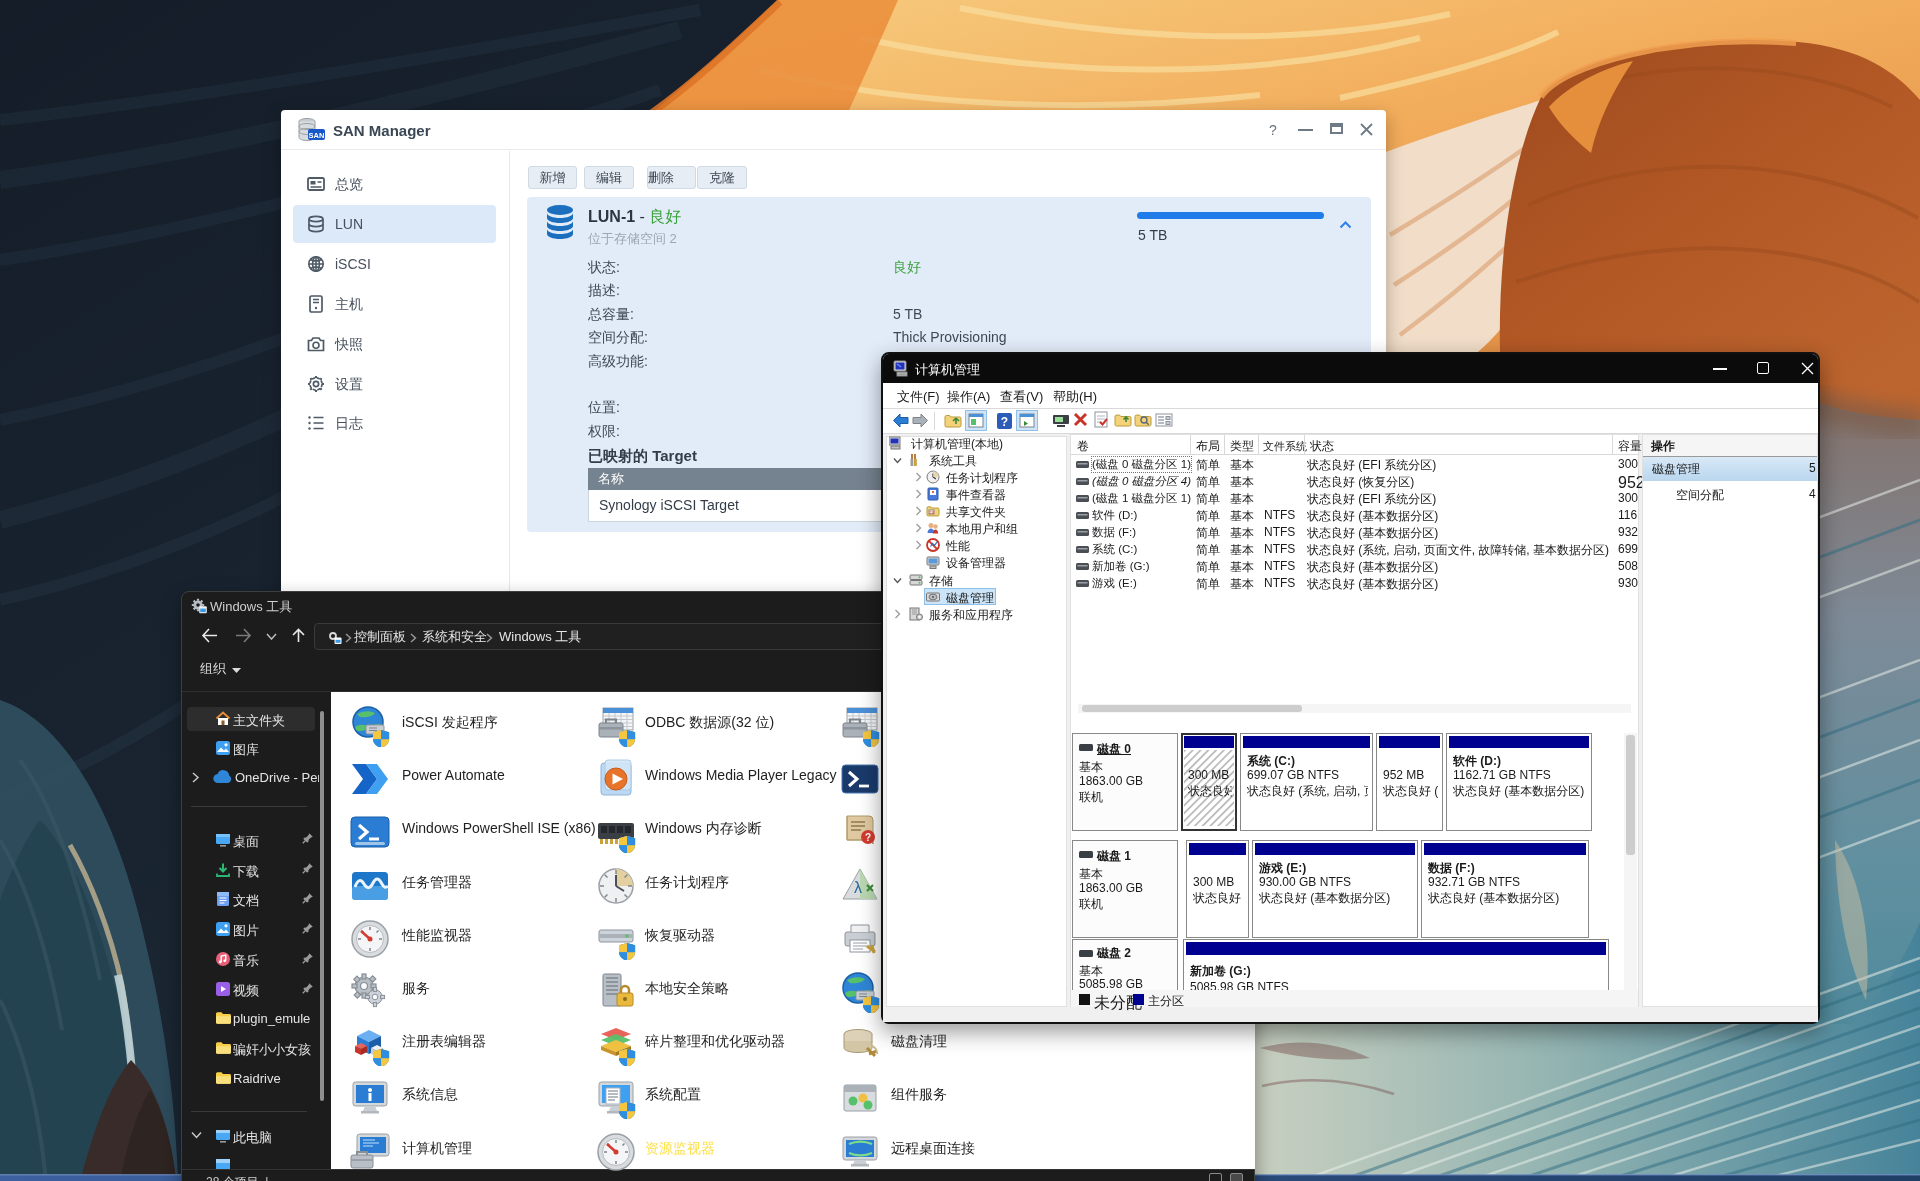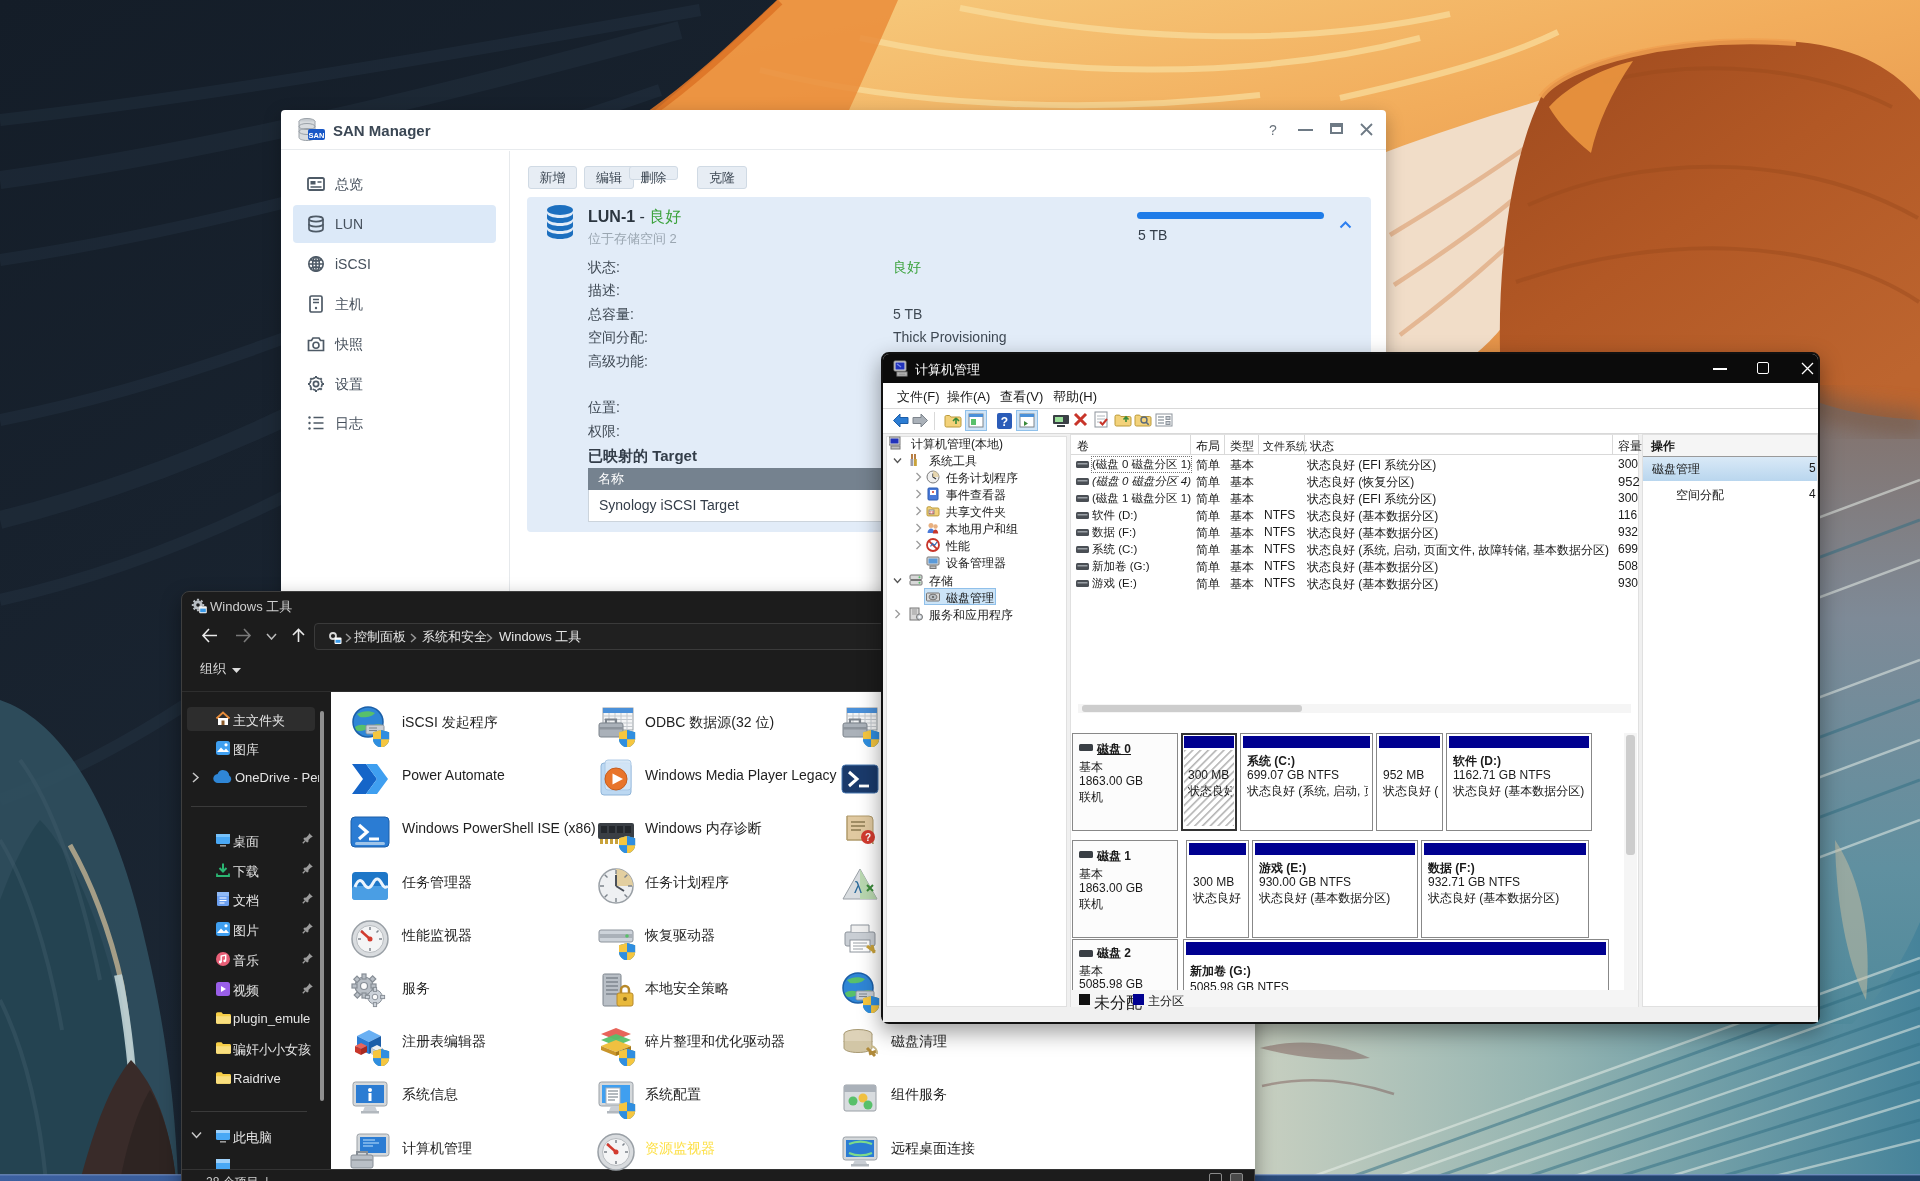--- a/index.html
+++ b/index.html
@@ -220,21 +220,21 @@
           <circle cx="2.5" cy="13.5" r="1.2" stroke="none"></circle>
           <path d="M6.5 2.5 h10 M6.5 8 h10 M6.5 13.5 h10" fill="none" stroke-width="1.6"></path>
         </g>
       </svg>
   <div class="abs" style="left:54px;top:264px;color:#46505c">日志</div>
  </div>
 
  <div class="abs" style="left:230px;top:41px;width:875px;height:659px;background:#fff">
   <div class="abs" style="left:17px;top:15px;width:49px;height:23px;background:#e7edf4;border:1px solid #d0dae4;border-radius:3px;font-size:13px;text-align:center;line-height:21px;color:#3d4854">新增</div>
   <div class="abs" style="left:73px;top:15px;width:50px;height:23px;background:#e7edf4;border:1px solid #d0dae4;border-radius:3px;font-size:13px;text-align:center;line-height:21px;color:#3d4854">编辑</div>
-  <div class="abs" style="left:118px;top:15px;width:49px;height:14px;background:#e7edf4;border:1px solid #d0dae4;border-radius:3px;font-size:13px;text-align:center;line-height:21px;color:#3d4854">删除</div>
+  <div class="abs" style="left:136px;top:15px;width:49px;height:23px;background:#e7edf4;border:1px solid #d0dae4;border-radius:3px;font-size:13px;line-height:21px;color:#3d4854">删除</div>
   <div class="abs" style="left:186px;top:15px;width:50px;height:23px;background:#e7edf4;border:1px solid #d0dae4;border-radius:3px;font-size:13px;text-align:center;line-height:21px;color:#3d4854">克隆</div>
 
   <div class="abs" style="left:16px;top:46px;width:844px;height:335px;background:#e2ecf8;border-radius:4px">
    <svg class="abs" style="left:17px;top:7px" width="32" height="38" viewBox="0 0 32 38">
     <g fill="#1c6fbf">
             <ellipse cx="16" cy="6" rx="13" ry="5"></ellipse>
             <path d="M3 6 v8 c0 2.8 5.8 5 13 5 s13-2.2 13-5 v-8 Z" opacity="0"></path>
     <path d="M3 9 c0 2.8 5.8 5 13 5 s13-2.2 13-5 v5 c0 2.8-5.8 5-13 5 s-13-2.2-13-5 Z"></path>
     <path d="M3 17 c0 2.8 5.8 5 13 5 s13-2.2 13-5 v5 c0 2.8-5.8 5-13 5 s-13-2.2-13-5 Z"></path>
     <path d="M3 25 c0 2.8 5.8 5 13 5 s13-2.2 13-5 v5 c0 2.8-5.8 5-13 5 s-13-2.2-13-5 Z"></path>
@@ -956,21 +956,21 @@
     <div class="abs" style="left:424px;top:103px;font-size:12px;width:305px;overflow:hidden;white-space:nowrap">状态良好 (EFI 系统分区)</div>
     <div class="abs" style="left:735px;top:103px;font-size:12px">300</div>
     <svg class="abs" style="left:193px;top:123px" width="13" height="9">
       <rect x="0" y="1" width="13" height="7" rx="1.5" fill="#4a4f55"></rect>
       <rect x="1.5" y="3" width="10" height="1.5" fill="#9aa0a6"></rect>
     </svg>
     <div class="abs" style="left:209px;top:120px;font-size:11.5px;font-style:italic;">(磁盘 0 磁盘分区 4)</div>
     <div class="abs" style="left:313px;top:120px;font-size:12px">简单</div>
     <div class="abs" style="left:347px;top:120px;font-size:12px">基本</div>
     <div class="abs" style="left:424px;top:120px;font-size:12px;width:305px;overflow:hidden;white-space:nowrap">状态良好 (恢复分区)</div>
-    <div class="abs" style="left:735px;top:120px;font-size:13px">952</div>
+    <div class="abs" style="left:735px;top:120px;font-size:16px">952</div>
     <svg class="abs" style="left:193px;top:140px" width="13" height="9">
       <rect x="0" y="1" width="13" height="7" rx="1.5" fill="#4a4f55"></rect>
       <rect x="1.5" y="3" width="10" height="1.5" fill="#9aa0a6"></rect>
     </svg>
     <div class="abs" style="left:209px;top:137px;font-size:11.5px;">(磁盘 1 磁盘分区 1)</div>
     <div class="abs" style="left:313px;top:137px;font-size:12px">简单</div>
     <div class="abs" style="left:347px;top:137px;font-size:12px">基本</div>
     <div class="abs" style="left:424px;top:137px;font-size:12px;width:305px;overflow:hidden;white-space:nowrap">状态良好 (EFI 系统分区)</div>
     <div class="abs" style="left:735px;top:137px;font-size:12px">300</div>
     <svg class="abs" style="left:193px;top:157px" width="13" height="9">

